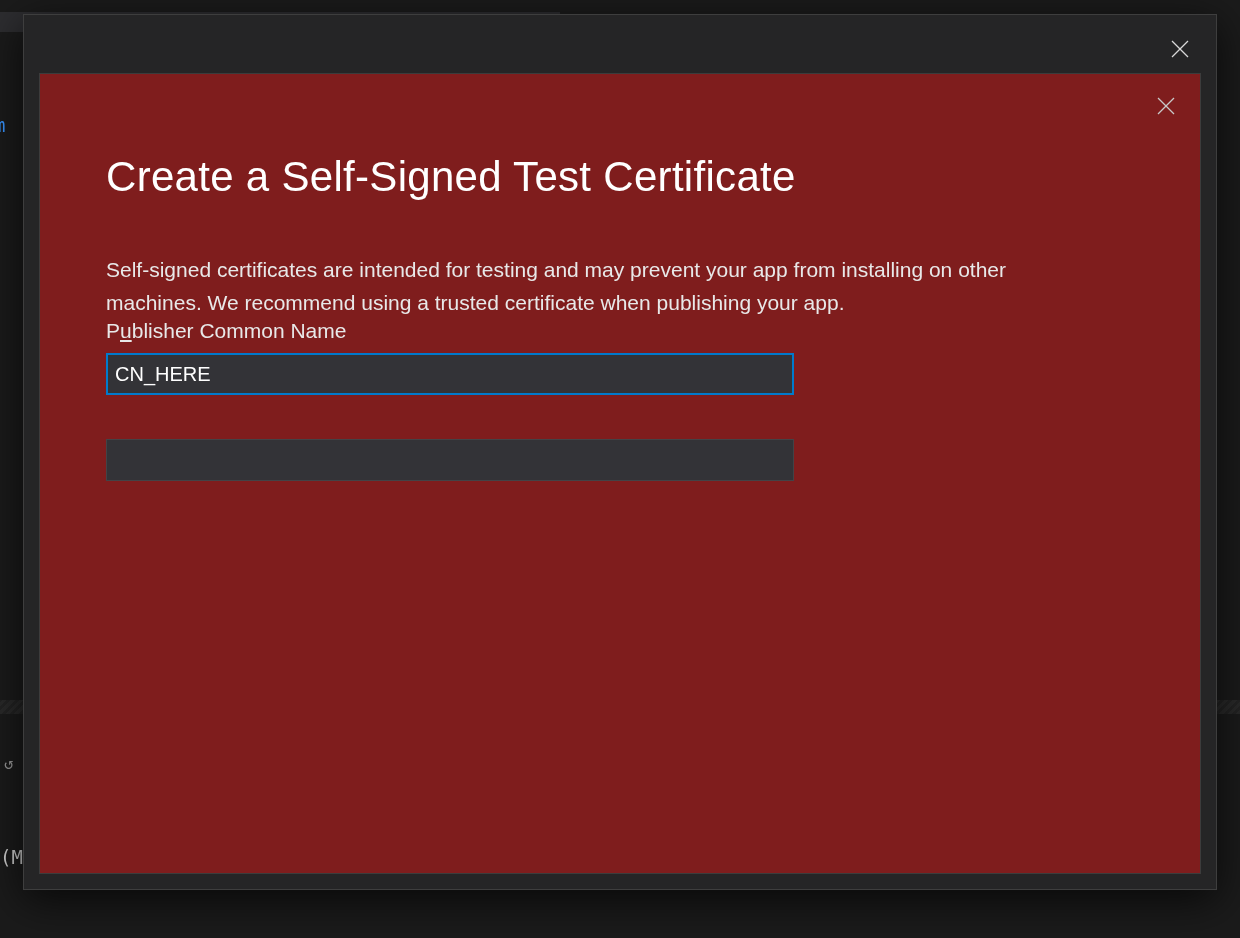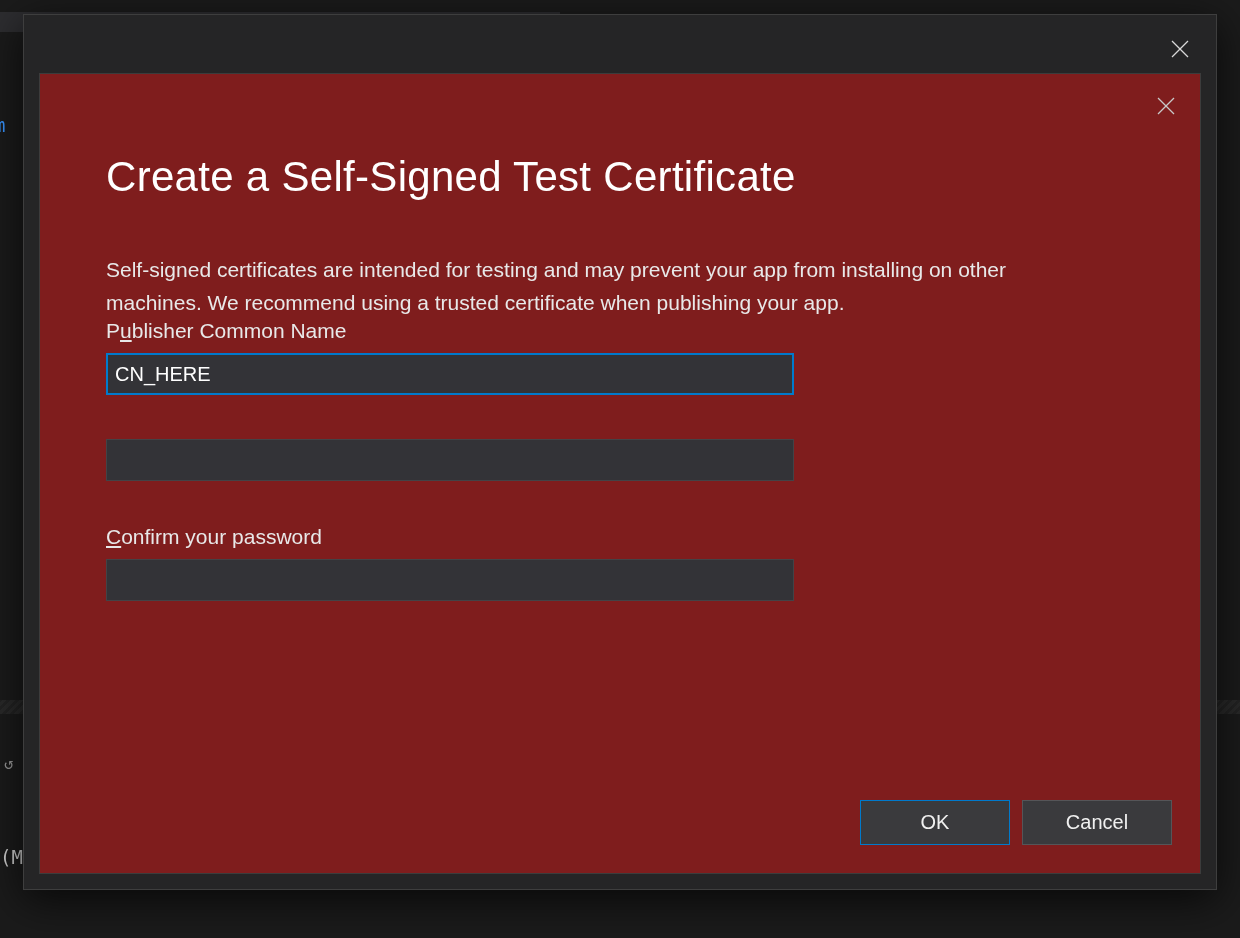--- a/index.html
+++ b/index.html
@@ -201,26 +201,16 @@
         <label class="field-label">
           <span>P</span><span class="accel">u</span><span>blisher Common Name</span>
         </label>
         <input type="text" class="textbox focused" value="CN_HERE" style="">
       </div>
 
       <div class="field">
         <input type="password" class="textbox" value="" style="">
       </div>
 
-      <div class="field">
-        <label class="field-label">
-          <span></span><span class="accel">C</span><span>onfirm your password</span>
-        </label>
-        <input type="password" class="textbox" value="" style="">
-      </div>
     </div>
 
-    <div class="button-row">
-      <button class="btn primary">OK</button>
-      <button class="btn">Cancel</button>
-    </div>
   </div>
 </div>
 
 </body></html>

